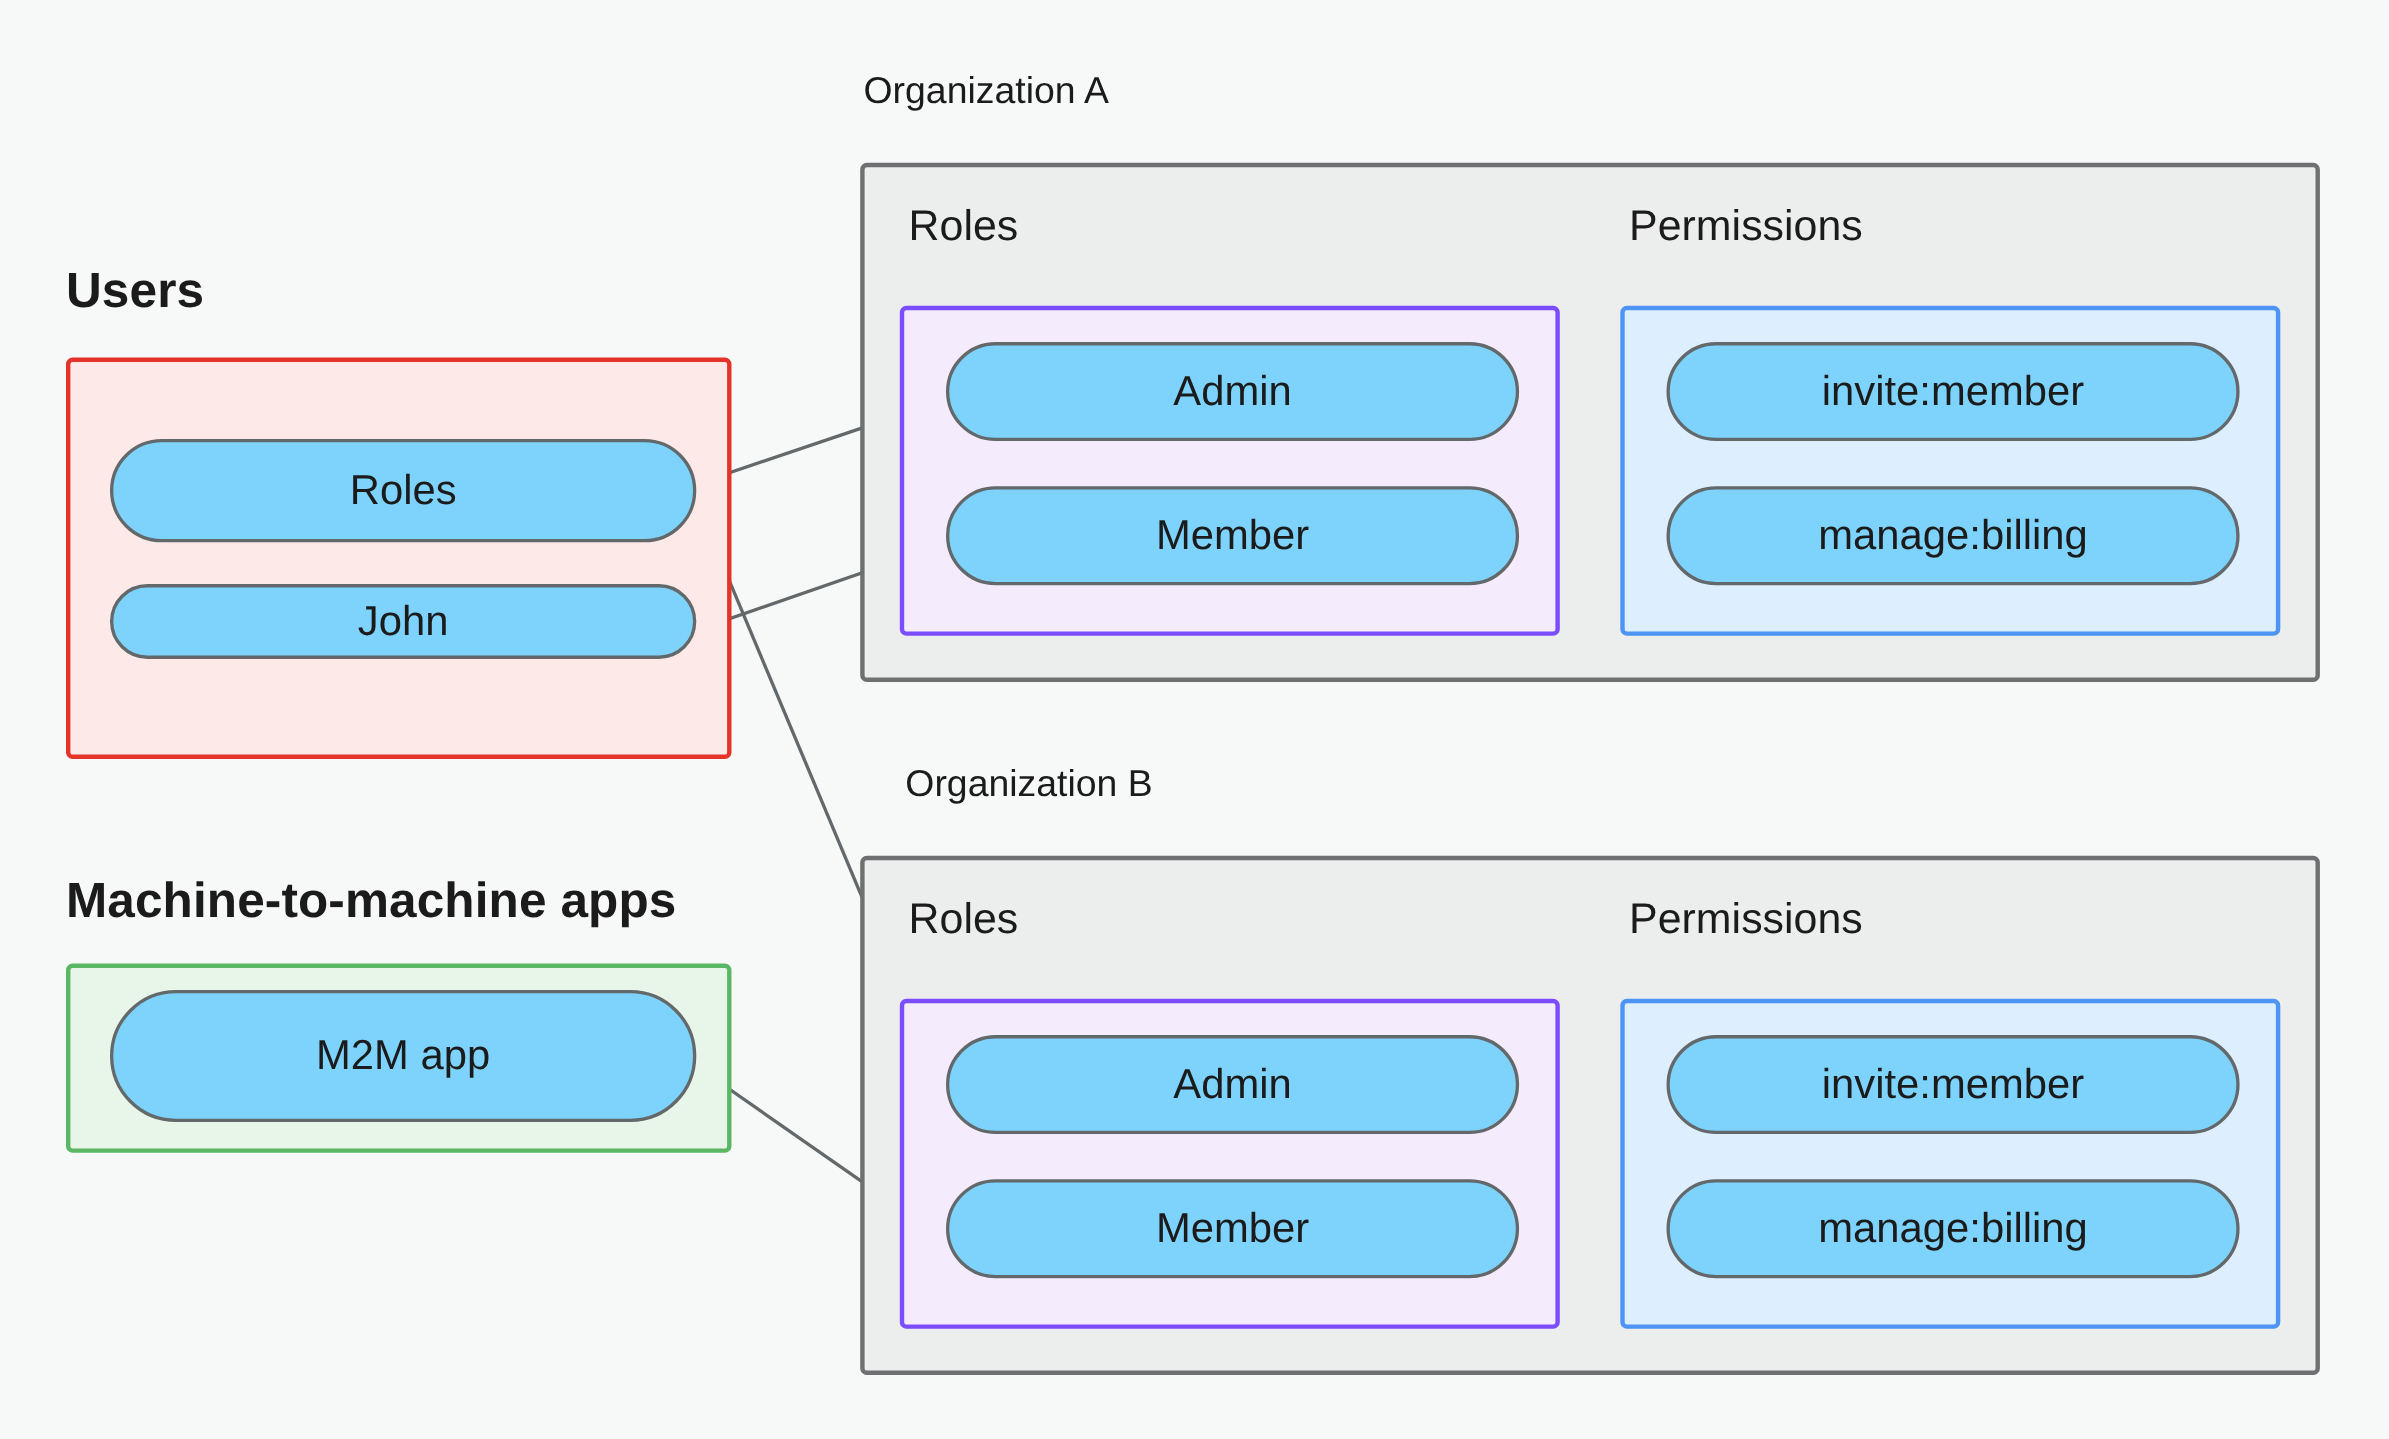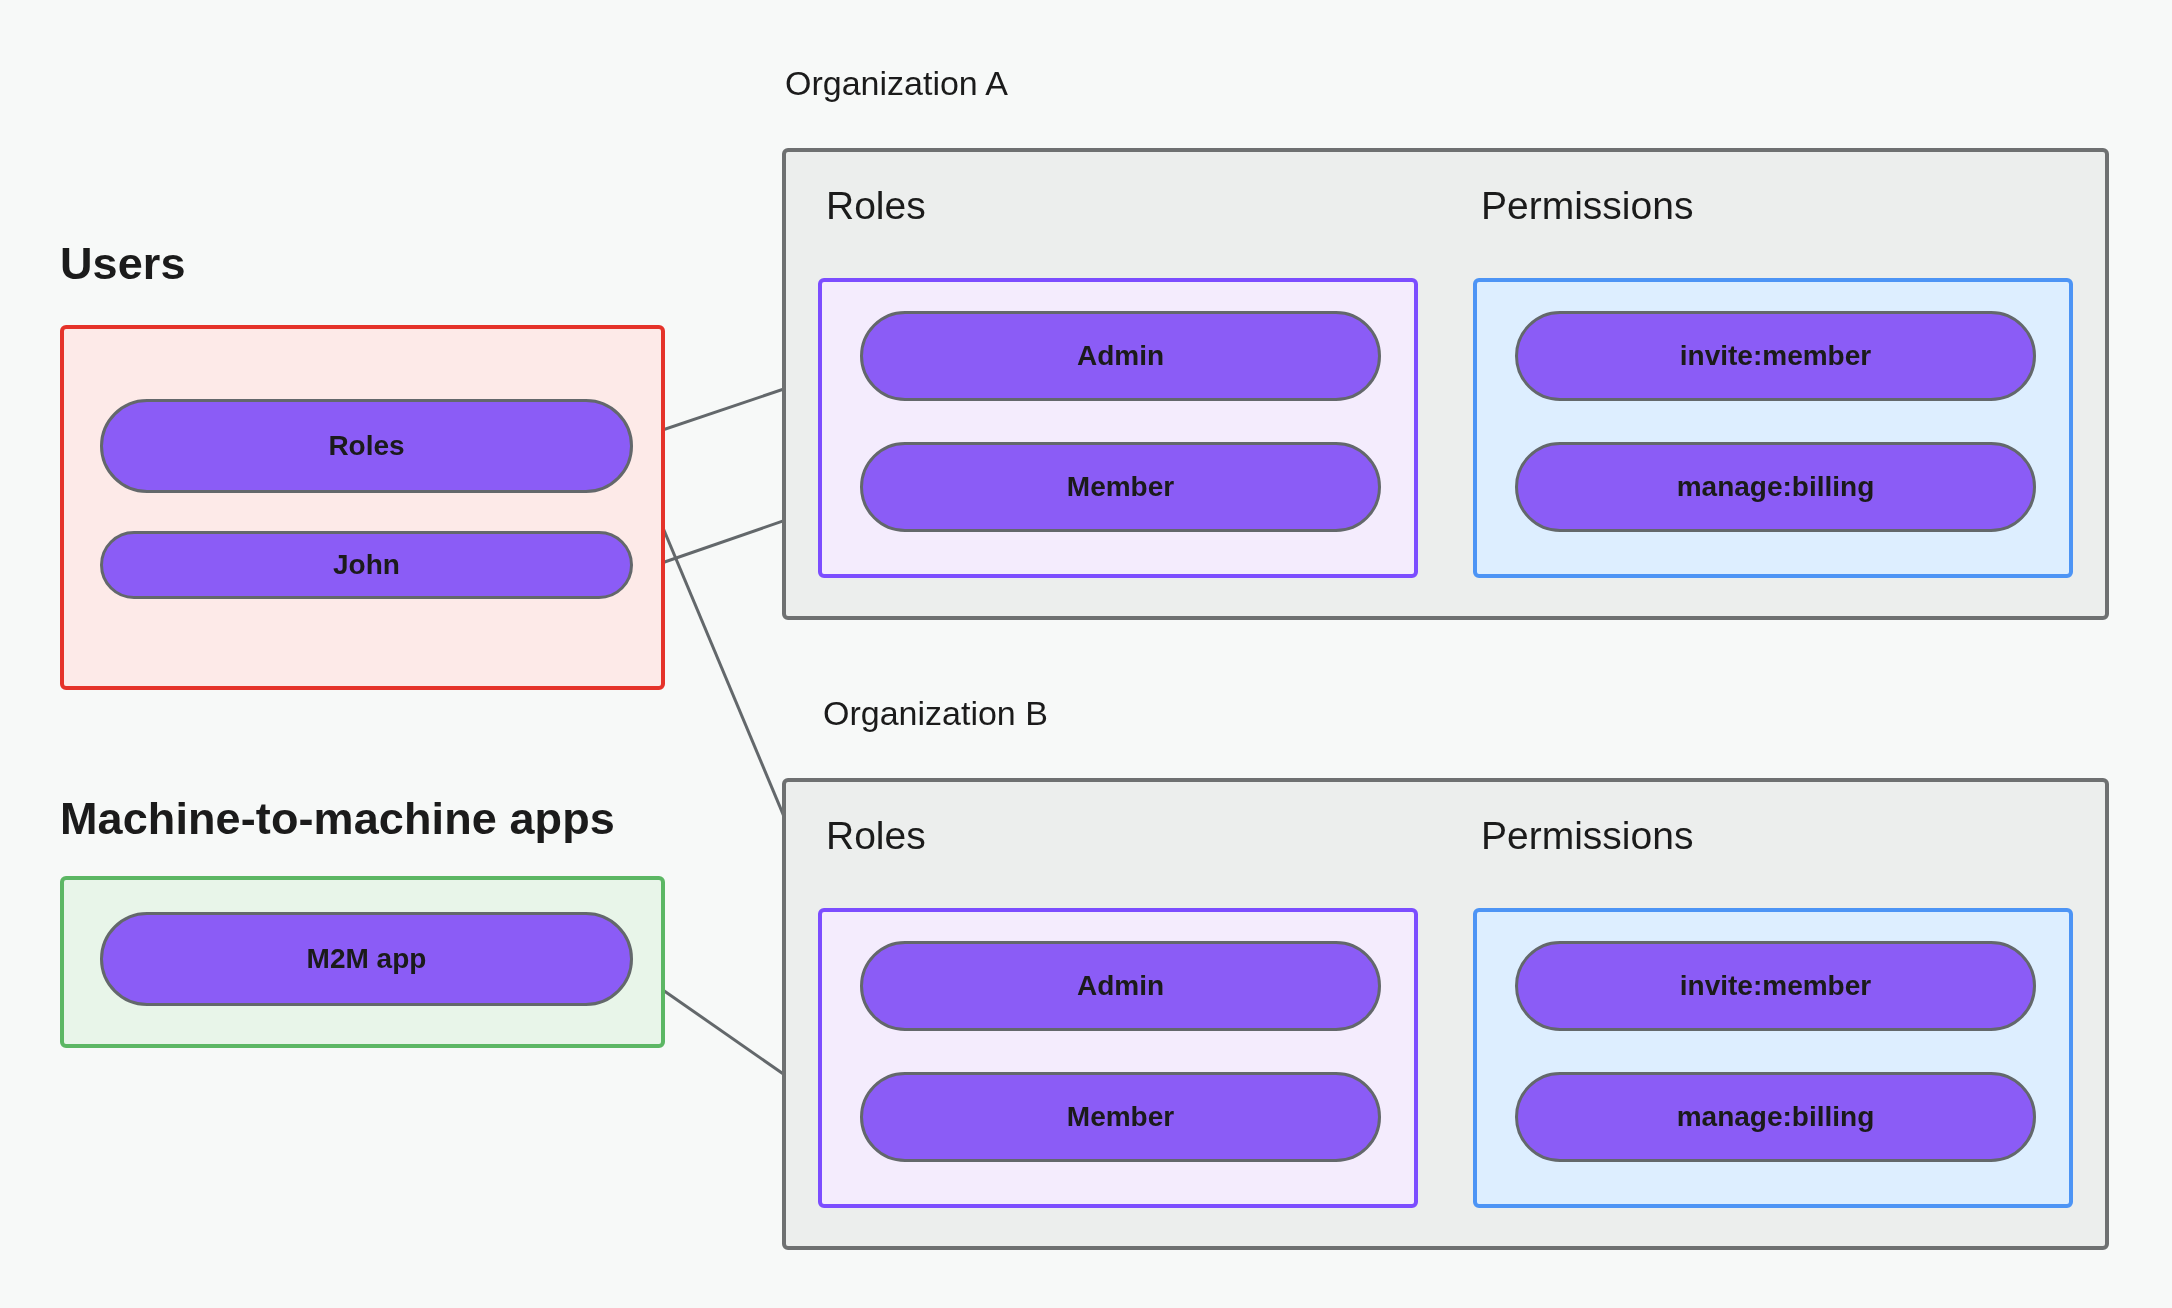--- a/index.html
+++ b/index.html
@@ -88,28 +88,28 @@
   .box-perms {
     border: 4px solid #4d94f5;
     background: #ddeeff;
     z-index: 7;
   }
 
   
   .pill {
     position: absolute;
     box-sizing: border-box;
-    background: #8b5cf6;
+    background: #7dd3fc;
     border: 3px solid #63686b;
     border-radius: 999px;
     display: flex;
     align-items: center;
     justify-content: center;
-    font-size: 28px;
-    font-weight: 700;
+    font-size: 38px;
+    font-weight: 400;
     color: #1b1b1b;
     white-space: nowrap;
     z-index: 9;
   }
 
   .edge-line {
     stroke: #63686b;
     stroke-width: 3;
     fill: none;
   }
@@ -157,21 +157,21 @@
   <div class="group-label" style="left:60px; top:238px;">Users</div>
 
   <div class="box box-users" style="left:60px; top:325px; width:605px; height:365px;">
     <div class="pill" style="left:36px; top:70px; width:533px; height:94px;">Roles</div>
     <div class="pill" style="left:36px; top:202px; width:533px; height:68px;">John</div>
   </div>
 
   <div class="group-label" style="left:60px; top:793px;">Machine-to-machine apps</div>
 
   <div class="box box-m2m" style="left:60px; top:876px; width:605px; height:172px;">
-    <div class="pill" style="left:36px; top:32px; width:533px; height:94px;">M2M app</div>
+    <div class="pill" style="left:36px; top:20px; width:533px; height:120px;">M2M app</div>
   </div>
 
   <div class="org-label" style="left:785px; top:64px;">Organization A</div>
 
   <div class="box box-org" style="left:782px; top:148px; width:1327px; height:472px;">
 
     <div class="sub-label" style="left:40px; top:32px;">Roles</div>
 
     <div class="box box-roles" style="left:32px; top:126px; width:600px; height:300px;">
       <div class="pill" style="left:38px; top:29px; width:521px; height:90px;">Admin</div>

